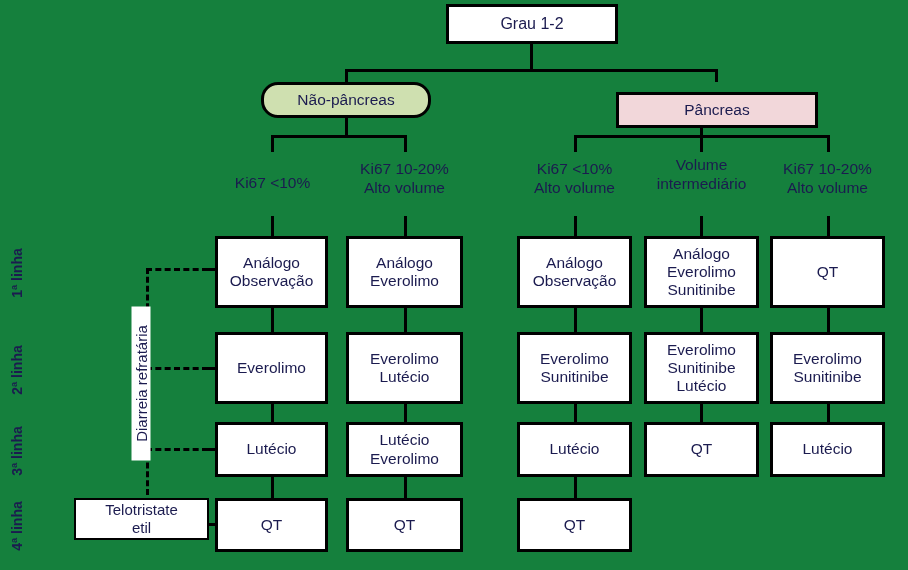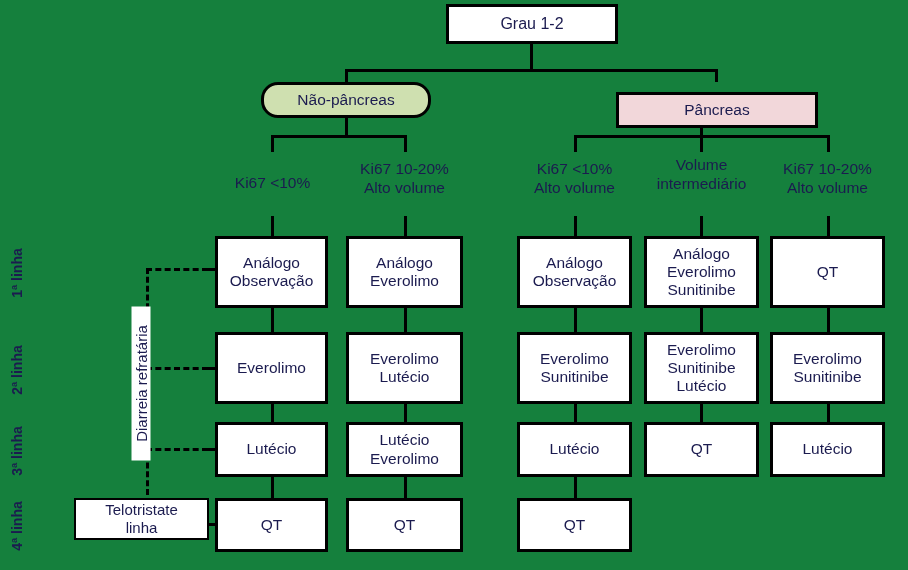--- a/index.html
+++ b/index.html
@@ -177,21 +177,21 @@
   <div class="dash-h" style="left:146px; top:367px; width:62px;"></div>
   <div class="dash-h" style="left:146px; top:448px; width:62px;"></div>
   <div class="stub" style="left:205px; top:268px; width:12px;"></div>
   <div class="stub" style="left:205px; top:367px; width:12px;"></div>
   <div class="stub" style="left:205px; top:448px; width:12px;"></div>
 
   <div class="sidelabel" style="left:64px; top:374px; width:150px; text-align:center;">Diarreia refratária</div>
 
   <div class="node thin" style="left:74px; top:498px; width:135px; height:42px; font-size:15px;">
     <span class="line">Telotristate</span>
-    <span class="line">linha</span>
+    <span class="line">etil</span>
   </div>
   <div class="stub" style="left:209px; top:523px; width:8px;"></div>
 
   <div class="node" style="left:215px; top:236px; width:113px; height:72px;">
     <span class="line">Análogo</span>
     <span class="line">Observação</span>
   </div>
   <div class="vline" style="left:271px; top:308px; height:24px;"></div>
 
   <div class="node" style="left:215px; top:332px; width:113px; height:72px;">

